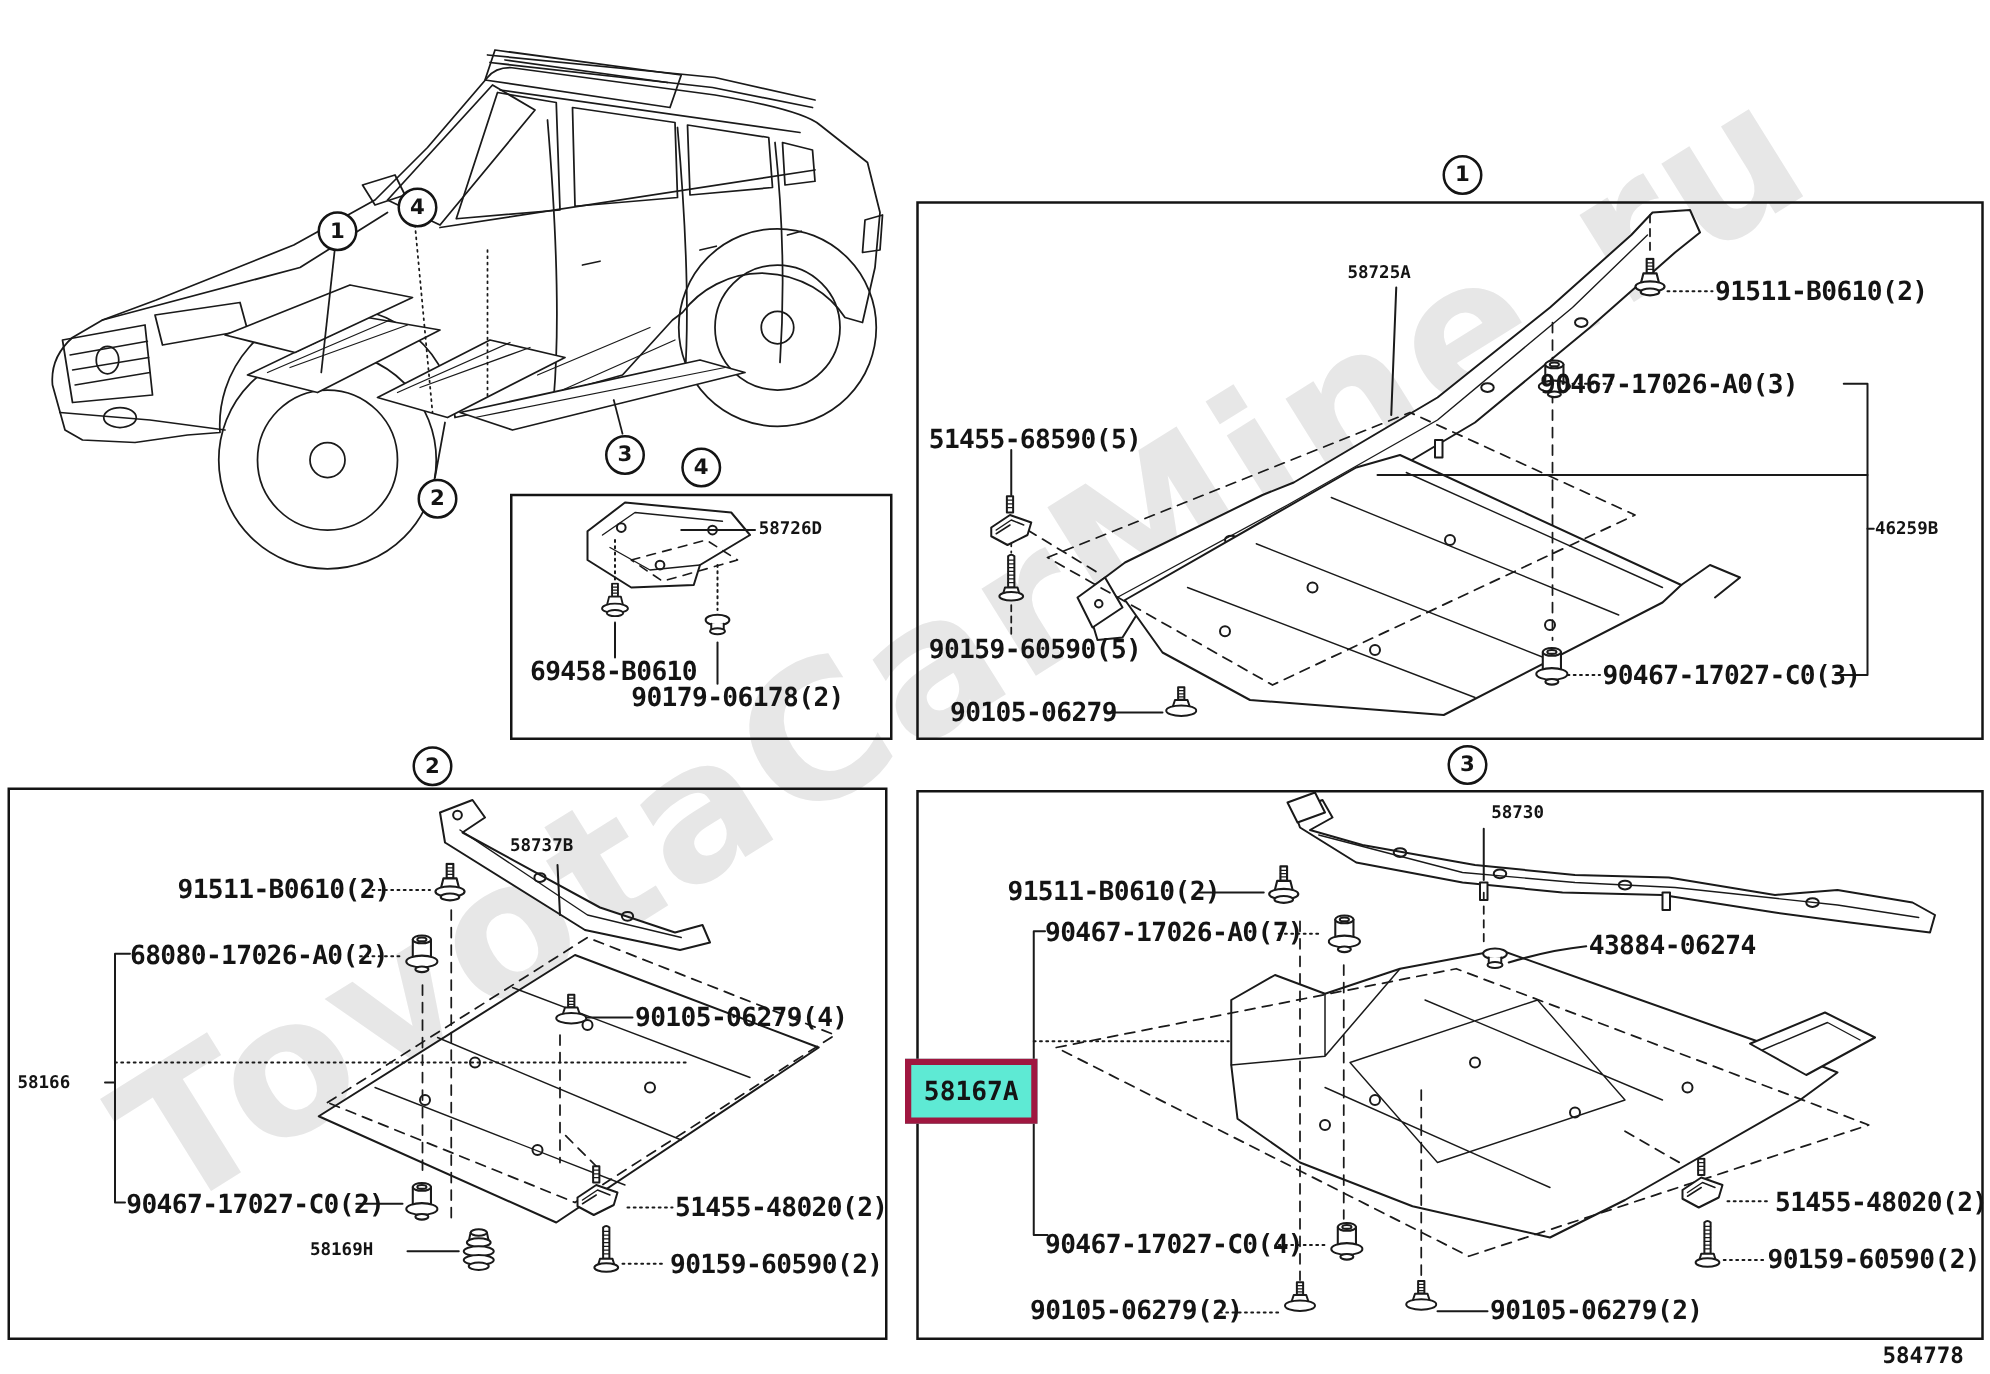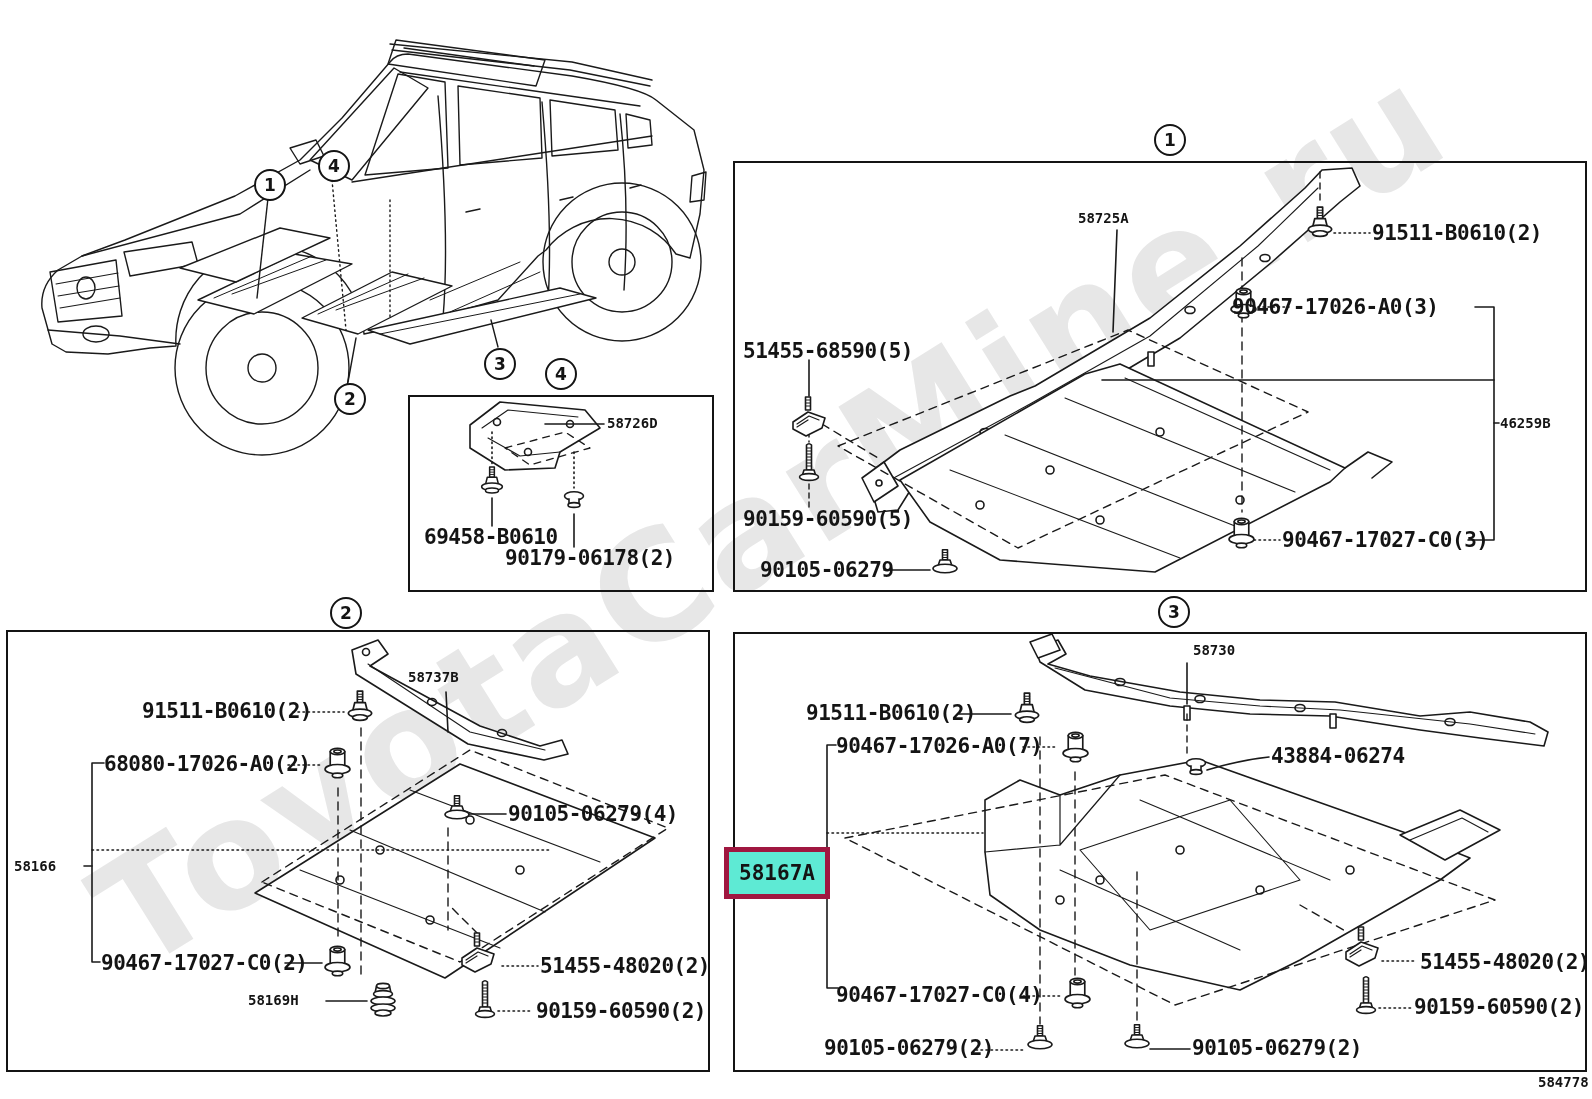--- a/index.html
+++ b/index.html
@@ -12,21 +12,21 @@
   svg.art{position:absolute;left:0;top:0;z-index:1;}
   .pbox{position:absolute;border:2.5px solid #141414;background:transparent;z-index:2;}
   .pl{position:absolute;z-index:3;font-weight:bold;font-size:21px;line-height:19px;white-space:nowrap;letter-spacing:-0.5px;}
   .pl-main{font-size:14px;line-height:22px;letter-spacing:0;}
   .callout{position:absolute;z-index:3;width:28px;height:28px;border:2px solid #141414;border-radius:50%;
            display:flex;align-items:center;justify-content:center;
            font-family:"DejaVu Sans","Liberation Sans",sans-serif;font-size:17px;font-weight:bold;background:#fff;}
   .hl-box{position:absolute;z-index:4;border:5px solid var(--hl,#a01740);background:#5eead4;
           display:flex;align-items:center;justify-content:center;
           font-weight:bold;font-size:21px;letter-spacing:0;}
-  .figcode{position:absolute;z-index:3;font-weight:bold;font-size:14px;margin-left:32px;}
+  .figcode{position:absolute;z-index:3;font-weight:bold;font-size:18px;}
 </style>
 </head>
 <body>
 
 <div id="stage">
 
   <div class="watermark">ToyotaCarMine.ru</div>
 
   <svg class="art" width="1592" height="1099" viewBox="0 0 1592 1099" fill="none" stroke="#1a1a1a" stroke-width="1.5" stroke-linecap="round" stroke-linejoin="round">
 

